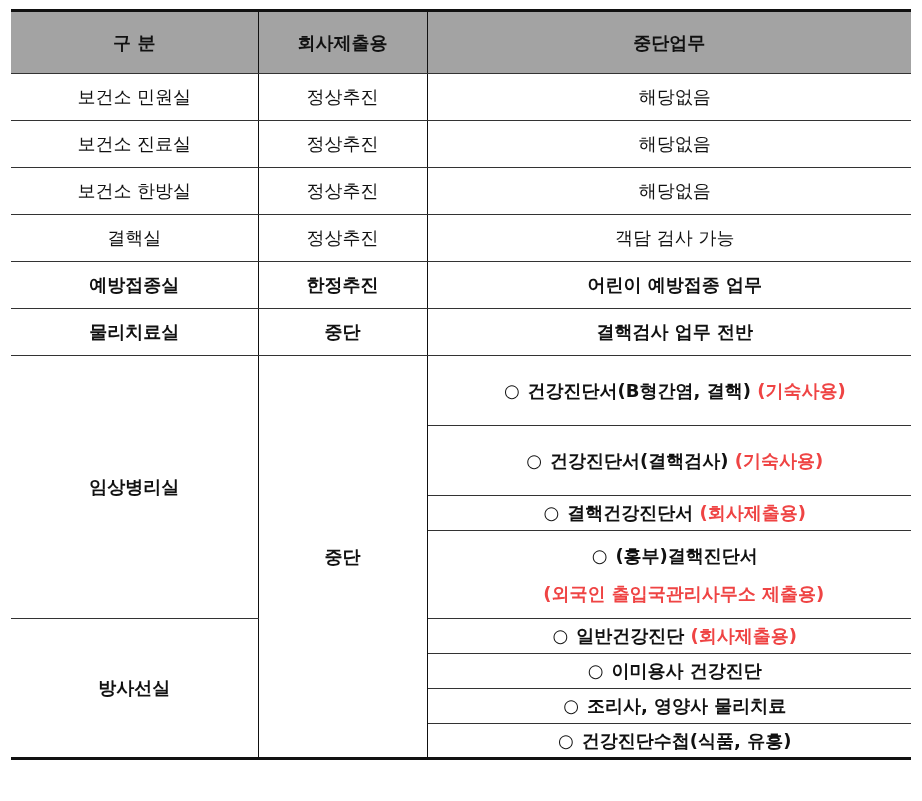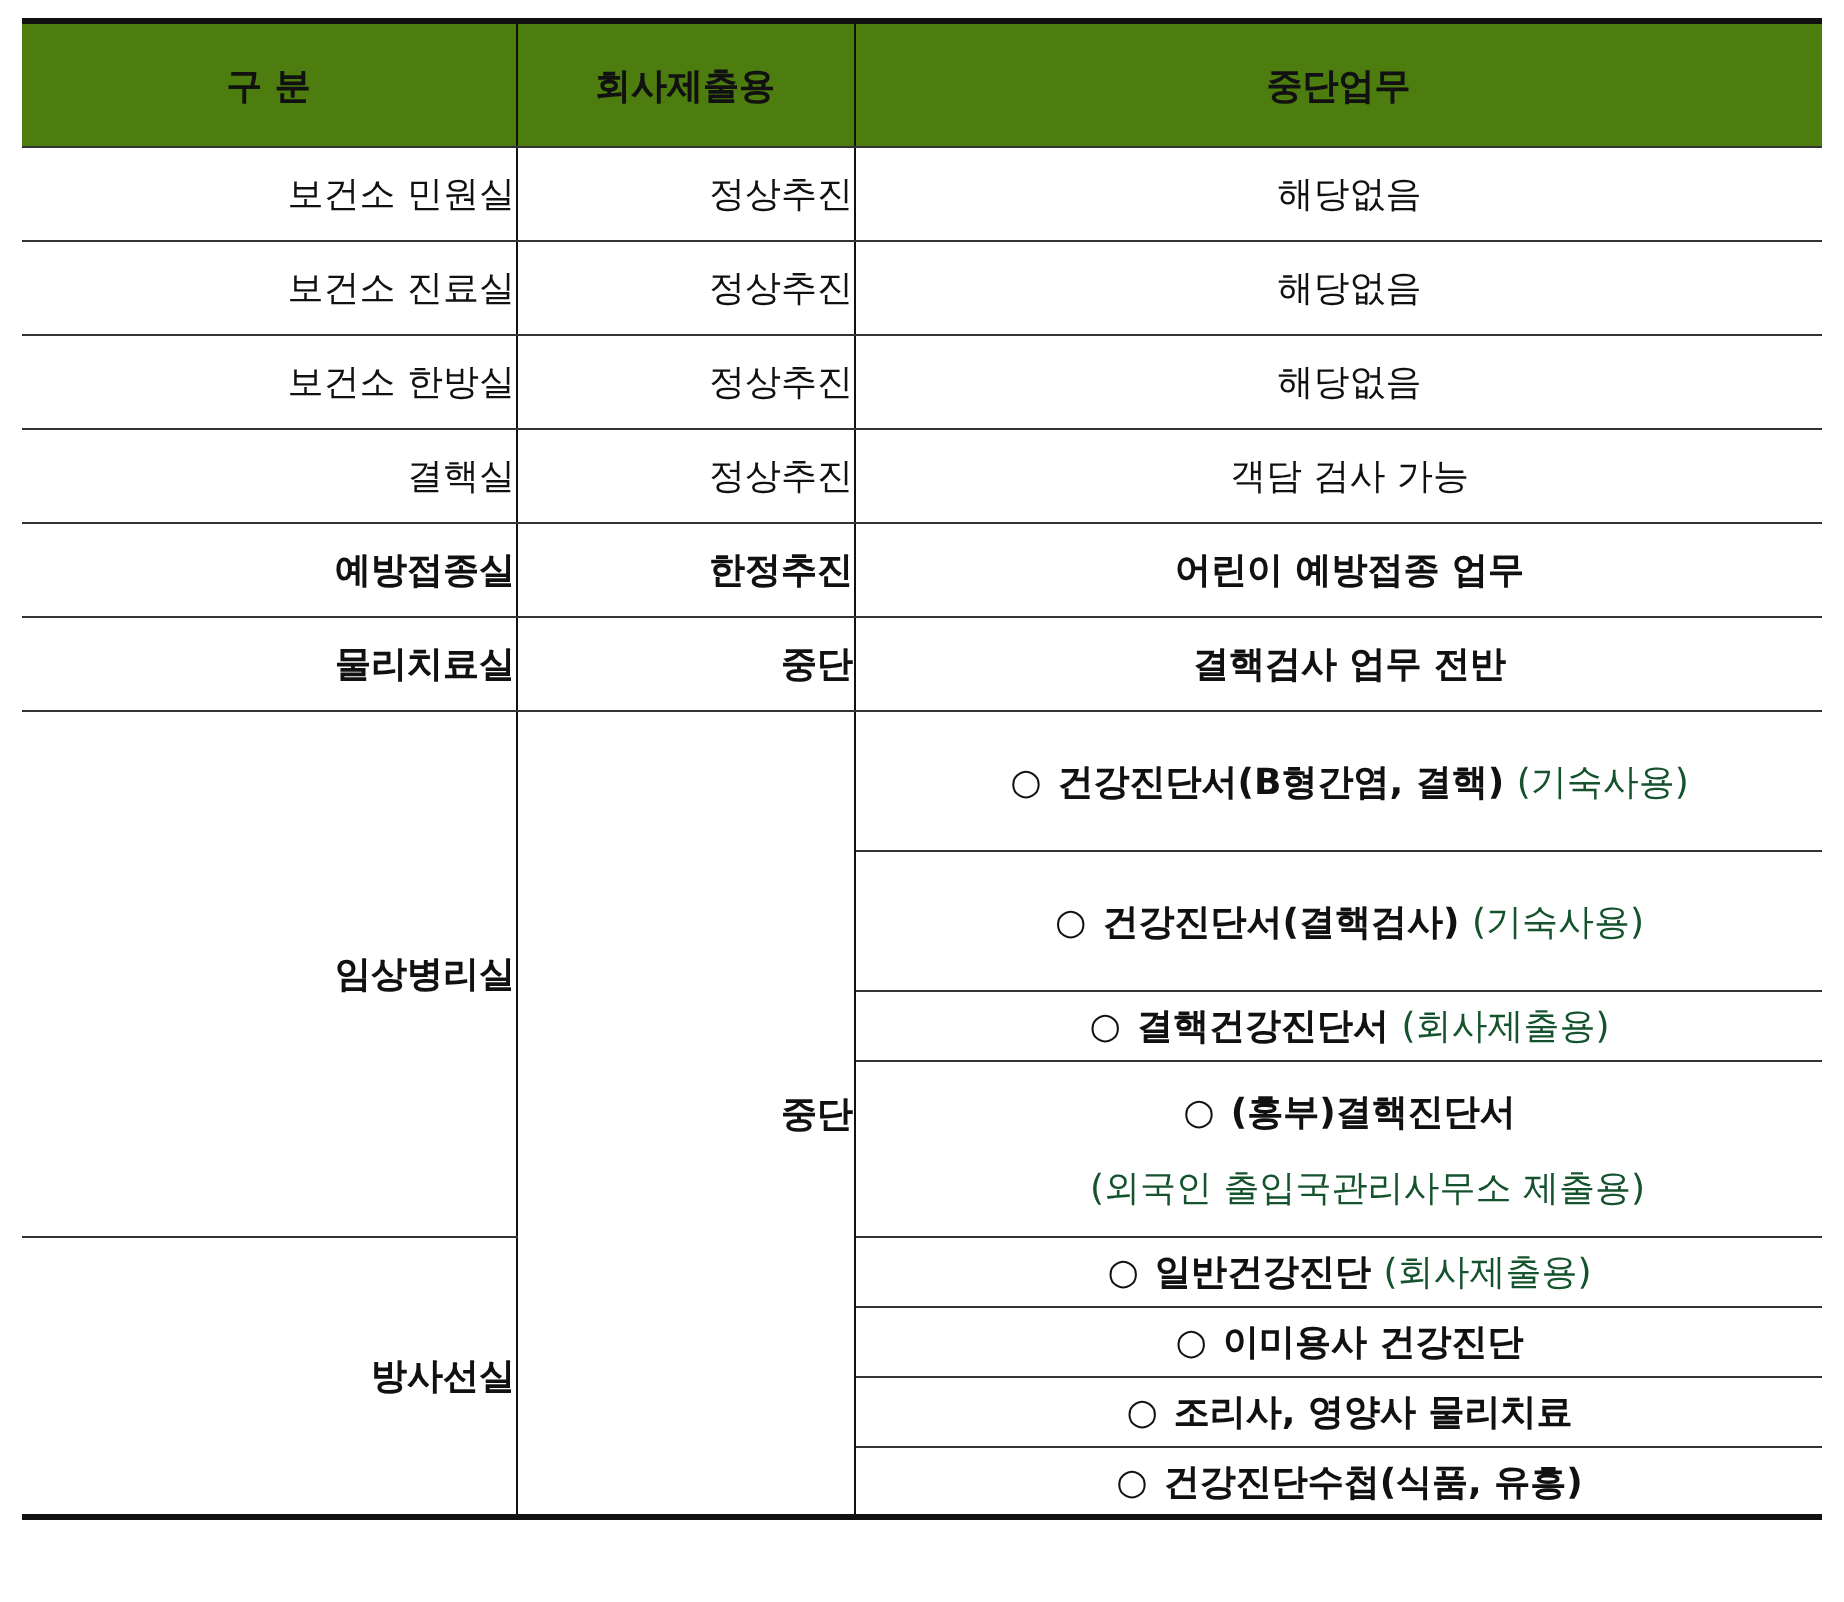--- a/index.html
+++ b/index.html
@@ -11,29 +11,29 @@
     border-top: 3px solid #111; border-bottom: 3px solid #111;
   }
   table.grid td, table.grid th {
     border-left: 1.5px solid #111; border-right: 1.5px solid #111;
     border-top: 1.5px solid #333; border-bottom: 1.5px solid #333;
     padding: 0; font-size: 18px;
   }
   table.grid tr > *:first-child { border-left: none; }
   table.grid tr > *:last-child { border-right: none; }
   thead th {
-    background: #4d7c0f; height: 61px; font-weight: bold;
+    background: #a3a3a3; height: 61px; font-weight: bold;
     font-family: "DejaVu Sans", "Liberation Sans", sans-serif; font-size: 18px;
     border-bottom: 3px solid #333;
   }
-  .c { text-align: right; }
+  .c { text-align: center; }
   .l { text-align: center; padding-left: 11px !important; }
   .r49 { height: 47px; }
   .bold { font-weight: bold; font-family: "DejaVu Sans", "Liberation Sans", sans-serif; }
-  .red { color: #14532d; font-weight: normal; font-family: "DejaVu Sans", "Liberation Sans", sans-serif; }
+  .red { color: #ef4444; font-weight: bold; font-family: "DejaVu Sans", "Liberation Sans", sans-serif; }
   .item { font-weight: bold; font-family: "DejaVu Sans", "Liberation Sans", sans-serif; white-space: nowrap; }
   .circ { font-weight: normal; margin-right: 8px; }
   .sub { display: block; padding-left: 18px; margin-top: 14px; }
   .h72 { height: 70px; }
   .h37 { height: 35px; }
   .h90 { height: 88px; }
 </style>
 </head>
 <body>
 

